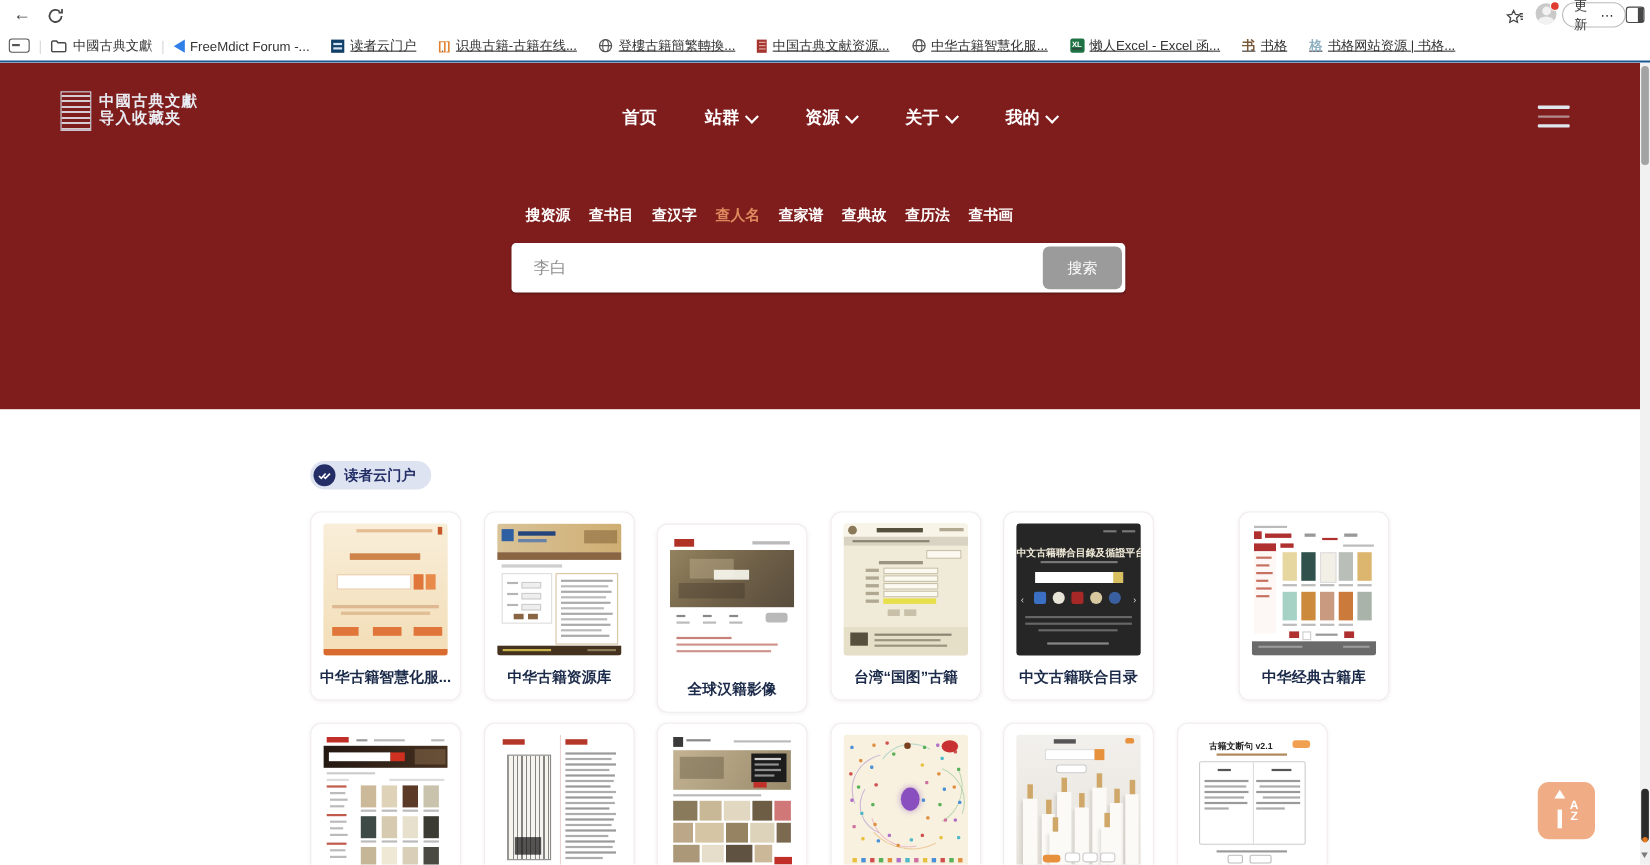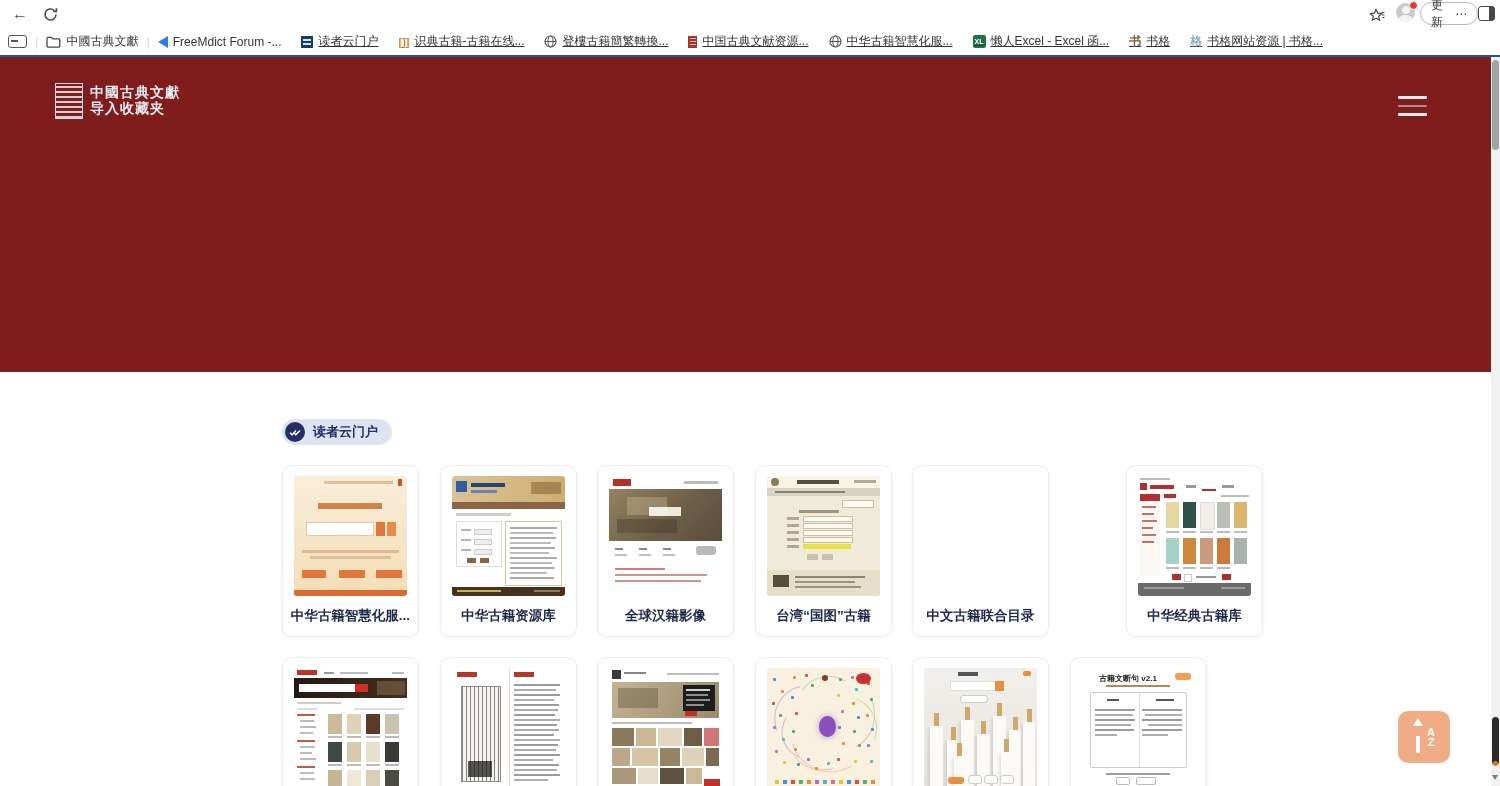--- a/index.html
+++ b/index.html
@@ -183,26 +183,61 @@
 
 <div class="page">
   <div class="hero">
     <div class="logo">
       <div class="seal"></div>
       <div class="logo-txt">
         <div>中國古典文獻</div>
         <div>导入收藏夹</div>
       </div>
     </div>
+    <div class="mnav">
+      <div class="it">
+          <span>首页</span>
+        </div>
+      <div class="it">
+          <span>站群</span>
+          <span class="chev"></span>
+        </div>
+      <div class="it">
+          <span>资源</span>
+          <span class="chev"></span>
+        </div>
+      <div class="it">
+          <span>关于</span>
+          <span class="chev"></span>
+        </div>
+      <div class="it">
+          <span>我的</span>
+          <span class="chev"></span>
+        </div>
+    </div>
     <div class="burger">
         <div></div>
         <div></div>
         <div></div>
       </div>
 
+    <div class="stabs">
+      <span>搜资源</span>
+      <span>查书目</span>
+      <span>查汉字</span>
+      <span class="on">查人名</span>
+      <span>查家谱</span>
+      <span>查典故</span>
+      <span>查历法</span>
+      <span>查书画</span>
+    </div>
+    <div class="sbox">
+      <input readonly="" value="李白" style="">
+      <button class="sbtn">搜索</button>
+    </div>
   </div>
 
   <div class="badge">
     <span class="badge-c">
       <svg width="12" height="9" viewBox="0 0 12 9">
           <path d="M1 4.7l2.1 2.1L7 2.5" fill="none" stroke="#fff" stroke-width="1.5"></path>
           <path d="M5.4 5.4l1.4 1.4L11 2.5" fill="none" stroke="#fff" stroke-width="1.5"></path>
         </svg>
     </span>
     <span>读者云门户</span>
@@ -259,21 +294,21 @@
         <div class="ln" style="top:55px;left:4px;right:7px;background:#aaa"></div>
       </div>
       <div class="a" style="bottom:0;left:0;right:0;height:9px;background:#44321f">
         <div class="ln" style="top:3px;left:5px;width:44px;height:2px;background:#c8b24a"></div>
         <div class="ln" style="top:3px;right:5px;width:26px;height:2px;background:#8a7a5a"></div>
       </div>
     </div>
     <div class="ttl">中华古籍资源库</div>
   </div>
 
-  <div class="card" style="left:597px;top:408px">
+  <div class="card" style="left:597px;top:419px">
     <div class="th">
       <div class="a" style="top:3px;left:4px;width:18px;height:7px;background:#b03226"></div>
       <div class="a" style="top:5px;right:4px;width:34px;height:3px;background:#bbb"></div>
       <div class="a" style="top:13px;left:0;right:0;height:52px;background:linear-gradient(135deg,#93835f,#6e5f47 55%,#584c3c)">
         <div class="a" style="left:18px;top:8px;width:40px;height:18px;background:rgba(210,195,160,.35)"></div>
         <div class="a" style="left:40px;top:18px;width:32px;height:9px;background:rgba(250,248,240,.9)"></div>
         <div class="a" style="left:8px;top:30px;width:60px;height:14px;background:rgba(60,48,36,.35)"></div>
       </div>
       <div class="ln" style="top:72px;left:6px;width:8px;background:#888"></div>
         <div class="ln" style="top:78px;left:6px;width:12px;background:#bbb"></div>
@@ -317,20 +352,39 @@
         <div class="a" style="left:6px;top:5px;width:16px;height:12px;background:#55503e"></div>
         <div class="ln" style="top:6px;left:28px;width:70px;background:#8a8472"></div>
         <div class="ln" style="top:11px;left:28px;width:60px;background:#9a9480"></div>
         <div class="ln" style="top:16px;left:28px;width:66px;background:#9a9480"></div>
       </div>
     </div>
     <div class="ttl">台湾“国图”古籍</div>
   </div>
 
   <div class="card" style="left:912px;top:408px">
+    <div class="th" style="background:#262626">
+      <div class="ln" style="top:6px;right:22px;width:12px;background:#777"></div>
+        <div class="ln" style="top:6px;right:5px;width:12px;background:#777"></div>
+      <div class="a" style="top:20px;left:0;right:0;text-align:center;color:#f0ead8;font-family:'Liberation Serif','DejaVu Serif',serif;font-weight:bold;font-size:9px;white-space:nowrap">中文古籍聯合目錄及循證平台</div>
+      <div class="ln" style="top:34px;left:22px;width:70px;background:#777"></div>
+      <div class="a" style="top:44px;left:17px;width:80px;height:10px;background:#fff"></div>
+      <div class="a" style="top:44px;left:88px;width:9px;height:10px;background:#d8c060"></div>
+      <div class="a" style="top:64px;left:4px;color:#ddd;font-size:9px">‹</div>
+      <div class="a" style="top:64px;right:4px;color:#ddd;font-size:9px">›</div>
+      <div class="a" style="top:62px;left:16px;width:11px;height:11px;border-radius:2px;background:#3a6fc4"></div>
+      <div class="a" style="top:62px;left:33px;width:11px;height:11px;border-radius:50%;background:#e8e4d8"></div>
+      <div class="a" style="top:62px;left:50px;width:11px;height:11px;border-radius:2px;background:#a82828"></div>
+      <div class="a" style="top:62px;left:67px;width:11px;height:11px;border-radius:50%;background:#d8c8a0"></div>
+      <div class="a" style="top:62px;left:84px;width:11px;height:11px;border-radius:50%;background:#3a5f9f"></div>
+      <div class="ln" style="top:84px;left:8px;width:97px;background:#666"></div>
+      <div class="ln" style="top:90px;left:8px;width:97px;background:#666"></div>
+      <div class="ln" style="top:96px;left:20px;width:72px;background:#666"></div>
+      <div class="ln" style="top:108px;left:28px;width:56px;background:#888"></div>
+    </div>
     <div class="ttl">中文古籍联合目录</div>
   </div>
 
   <div class="card" style="left:1126px;top:408px">
     <div class="th">
       <div class="ln" style="top:2px;left:2px;width:30px;background:#bbb"></div>
       <div class="a" style="top:7px;left:2px;width:7px;height:7px;background:#b03030"></div>
       <div class="a" style="top:9px;left:12px;width:24px;height:4px;background:#b03030"></div>
       <div class="a" style="top:9px;left:48px;width:10px;height:3px;background:#999"></div>
       <div class="a" style="top:8px;left:64px;width:14px;height:5px;border-bottom:2px solid #b03030"></div>

